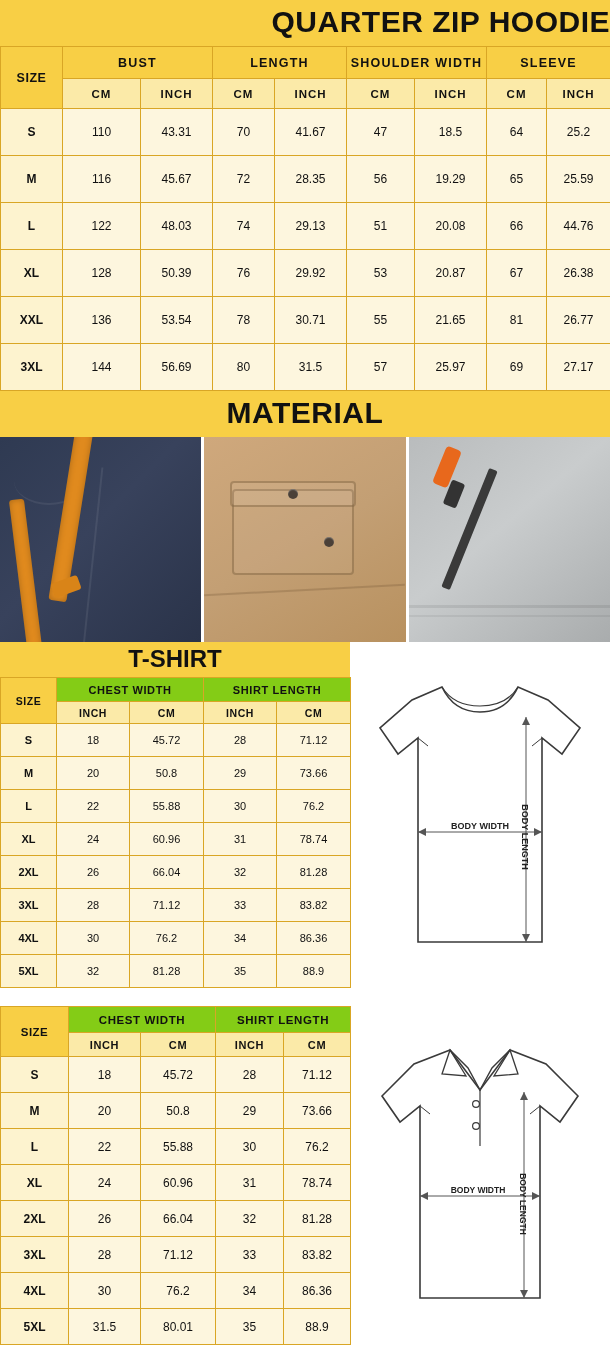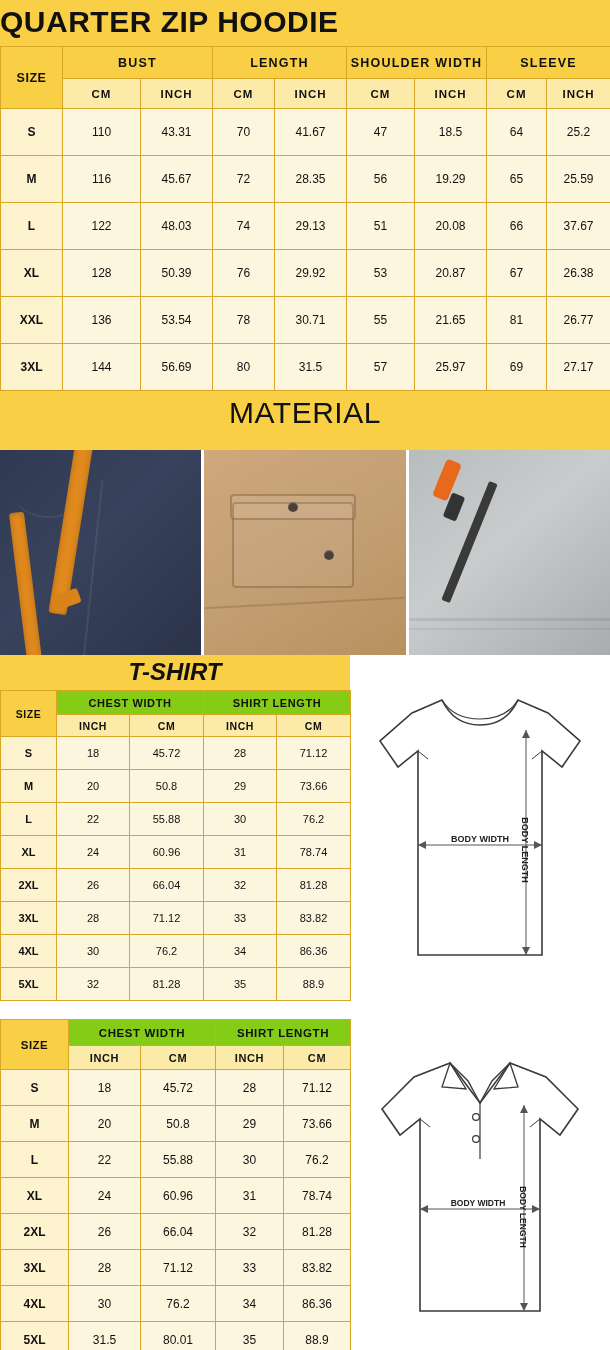--- a/index.html
+++ b/index.html
@@ -7,21 +7,21 @@
     margin: 0; padding: 0;
     width: 610px;
     background: #ffffff;
     font-family: "Liberation Sans", sans-serif;
   }
   .page { width: 610px; position: relative; }
 
   
   .hoodie-title {
     background: #f8cf45;
-    text-align: left;
+    text-align: right;
     font-size: 30px;
     font-weight: bold;
     letter-spacing: 0.5px;
     color: #111;
     padding: 7px 0 9px 0;
     line-height: 1;
   }
   table.grid {
     border-collapse: collapse;
     width: 100%;
@@ -63,23 +63,23 @@
   .hoodie-table .sizehdr {
     background: #f8cf45;
     letter-spacing: 0.5px;
   }
 
   
   .material-title {
     background: #f8cf45;
     text-align: center;
     font-size: 30px;
-    font-weight: normal;
+    font-weight: bold;
     color: #111;
-    padding: 7px 0 22px 0;
+    padding: 7px 0 9px 0;
     letter-spacing: 0.5px;
     line-height: 1;
   }
   .material-row { display: flex; width: 610px; height: 205px; }
   .material-cell { flex: 1 1 0; position: relative; overflow: hidden; }
   .mat1 { background: linear-gradient(135deg,#2f3a52 0%,#38425c 45%,#2a3349 100%); }
   .mat2 { background: linear-gradient(150deg,#cfa87c 0%,#c39f74 50%,#b8915f 100%); }
   .mat3 { background: linear-gradient(140deg,#b9bcbd 0%,#c9cccd 45%,#a9acad 100%); }
   .mat-sep { width: 3px; background: #ffffff; }
 
@@ -133,21 +133,21 @@
   .grey-seam2 { position: absolute; left: 0; top: 178px; width: 100%; height: 2px;
     background: rgba(0,0,0,.06); }
 
   
   .block { display: flex; width: 610px; background: #fff; }
   .block-left { width: 350px; }
   .block-right { flex: 1; position: relative; }
   .blk-title {
     background: #f8cf45; text-align: center;
     font-size: 24px; font-weight: bold; color: #111;
-    padding: 5px 0 6px 0; line-height: 1; font-style: italic;
+    padding: 5px 0 6px 0; line-height: 1;
   }
   .shirt-table td, .shirt-table th { border: 1px solid #c9a22c; }
   .shirt-table .grp { background: #84cc16; height: 24px; font-size: 11px; letter-spacing: .6px; }
   .shirt-table .unit { background: #fbeaa8; height: 22px; font-size: 10.5px; letter-spacing: .6px; }
   .shirt-table .szh { background: #f8cf45; font-size: 10.5px; letter-spacing: .5px; }
   .shirt-table .sz { background: #fdf3cf; height: 33px; font-size: 11px; }
   .shirt-table .vl { background: #fdf6de; height: 33px; font-size: 11px; font-weight: normal; }
 
   .polo-title { font-size: 26px; }
   .polo-table .grp { height: 26px; font-size: 11.5px; }
@@ -219,21 +219,21 @@
       </tr>
       <tr>
         <td class="sizecell">L</td>
         <td class="valcell">122</td>
         <td class="valcell">48.03</td>
         <td class="valcell">74</td>
         <td class="valcell">29.13</td>
         <td class="valcell">51</td>
         <td class="valcell">20.08</td>
         <td class="valcell">66</td>
-        <td class="valcell">37.67</td>
+        <td class="valcell">44.76</td>
       </tr>
       <tr>
         <td class="sizecell">XL</td>
         <td class="valcell">128</td>
         <td class="valcell">50.39</td>
         <td class="valcell">76</td>
         <td class="valcell">29.92</td>
         <td class="valcell">53</td>
         <td class="valcell">20.87</td>
         <td class="valcell">67</td>

